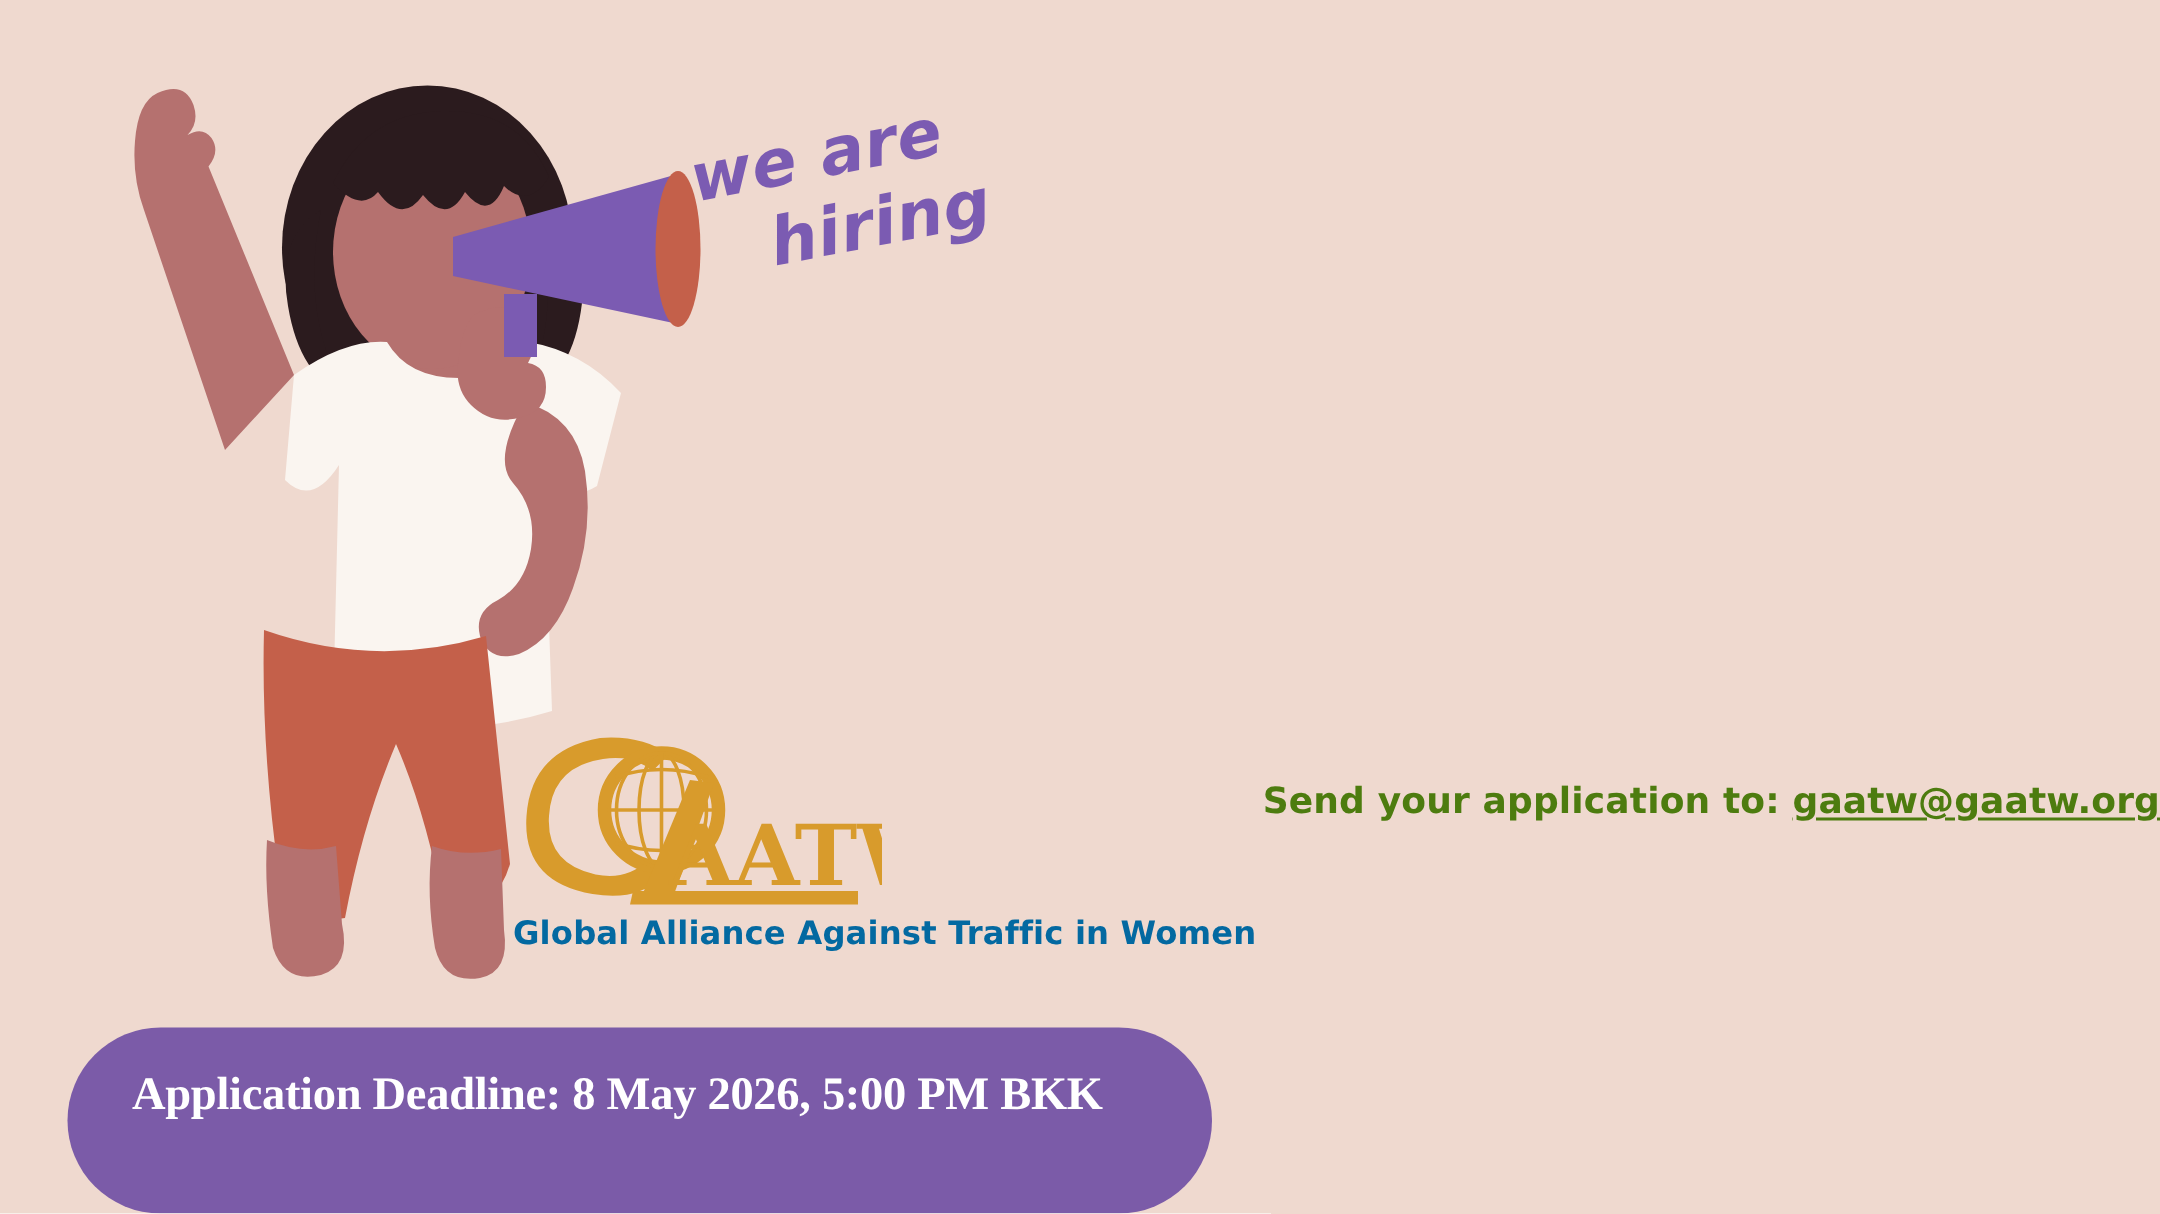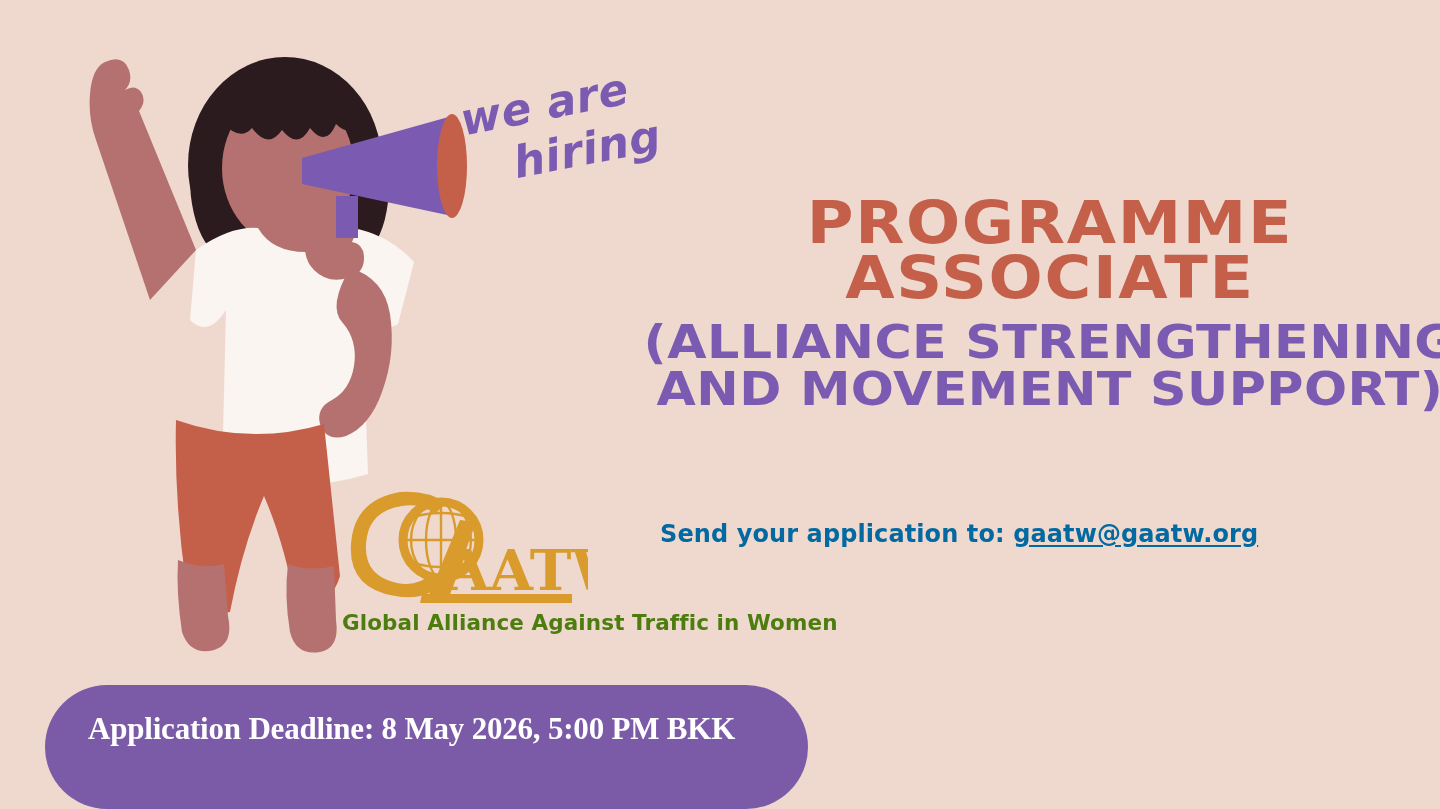--- a/index.html
+++ b/index.html
@@ -74,22 +74,22 @@
     transform: scaleX(1.08);
     white-space: nowrap;
   }
   .job-sub .sl { display: block; }
 
   .apply-line {
     position: absolute;
     left: 660px;
     top: 520px;
     width: 780px;
-    text-align: left;
-    color: #0369a1;
+    text-align: right;
+    color: #4d7c0f;
     font-family: "DejaVu Sans", sans-serif;
     font-weight: bold;
     font-size: 24px;
     letter-spacing: 0.1px;
   }
   .apply-line .email {
     text-decoration: underline;
     text-underline-offset: 3px;
   }
 
@@ -105,21 +105,21 @@
     position: absolute;
     left: 0;
     top: 0;
     width: 250px;
     height: 125px;
   }
   .logo-tagline {
     position: absolute;
     left: 4px;
     top: 128px;
-    color: #4d7c0f;
+    color: #0369a1;
     font-family: "DejaVu Sans", sans-serif;
     font-weight: bold;
     font-size: 21.5px;
     letter-spacing: 0.1px;
     white-space: nowrap;
   }
 
   
   .deadline-pill {
     position: absolute;
@@ -191,30 +191,20 @@
     <path d="M302 158 L452 116 L452 216 L302 184 Z" fill="#7B5BB2"></path>
 
     <ellipse cx="452" cy="166" rx="15" ry="52" fill="#C4604A"></ellipse>
   </svg>
 
   <div class="hiring">
     <span class="l1">we are</span>
     <span class="l2">hiring</span>
   </div>
 
-  <div class="right-col">
-    <h1 class="job-title">
-      <span class="tl">PROGRAMME</span>
-      <span class="tl">ASSOCIATE</span>
-    </h1>
-    <h2 class="job-sub">
-      <span class="sl">(ALLIANCE STRENGTHENING</span>
-      <span class="sl">AND MOVEMENT SUPPORT)</span>
-    </h2>
-  </div>
 
   <div class="apply-line">
     <span>Send your application to:</span>
     <span class="email">gaatw@gaatw.org</span>
   </div>
 
   <div class="logo-block">
     <svg class="logo-mark" viewBox="0 0 250 125">
 
       <path d="M62 10 q-46 8 -49 52 q-3 44 44 52 q30 5 45 -11

